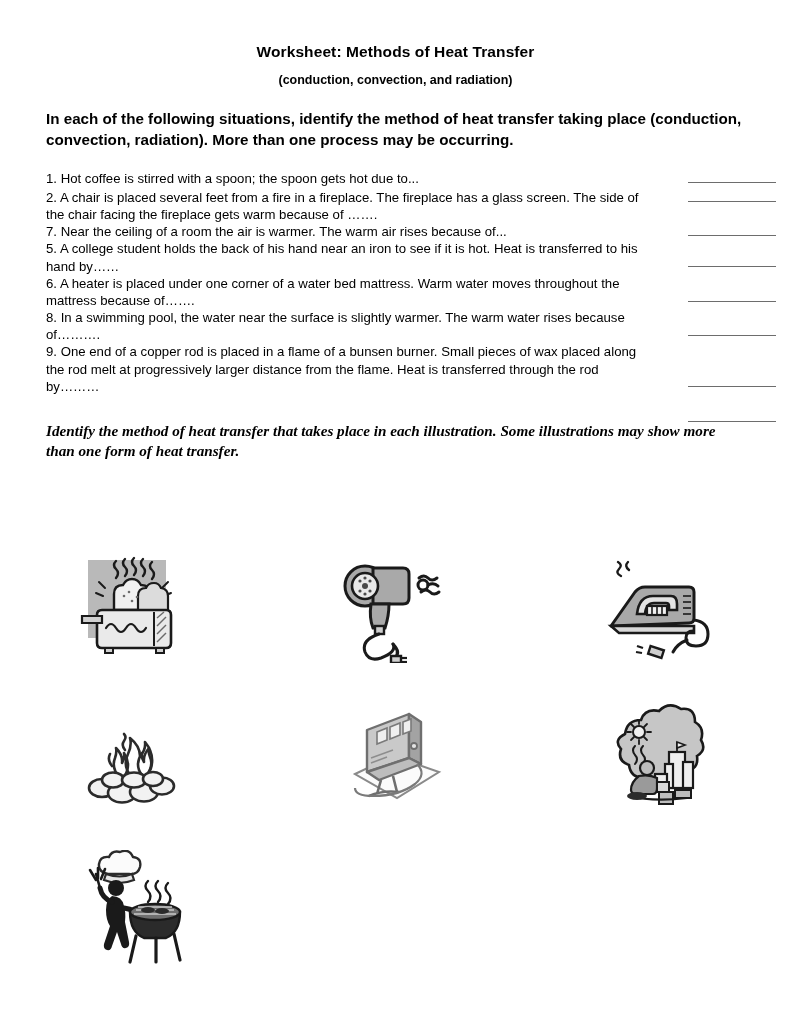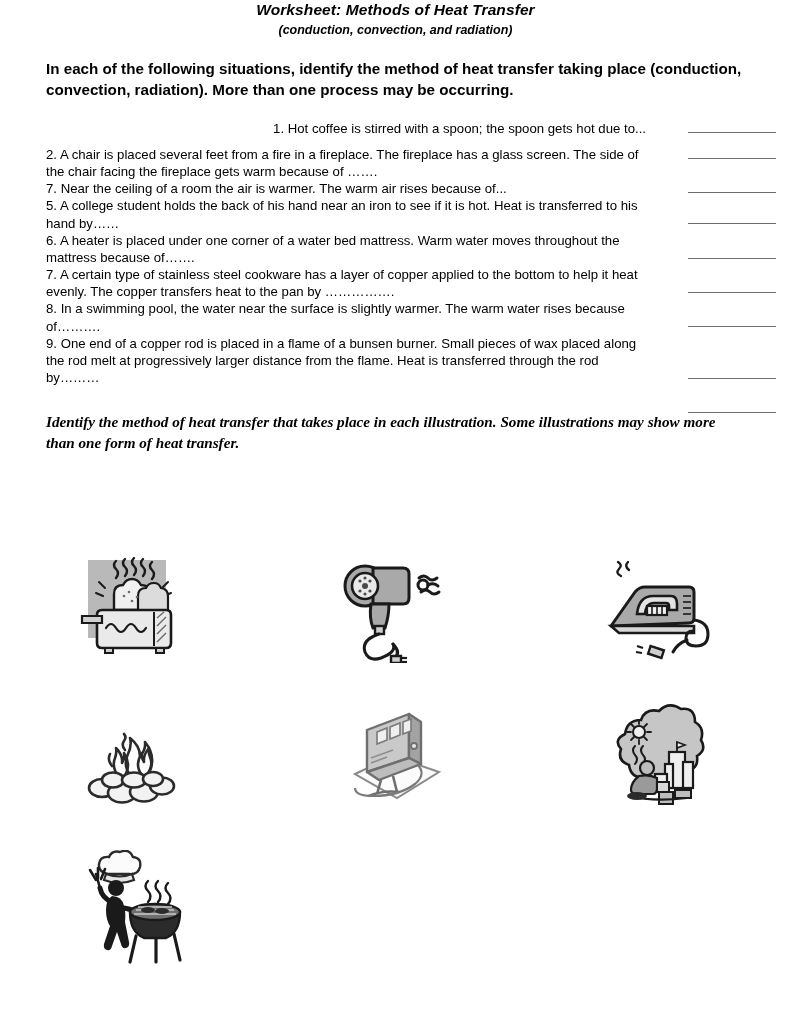--- a/index.html
+++ b/index.html
@@ -18,32 +18,32 @@
   }
   .page {
     position: absolute;
     inset: 0;
     padding: 0;
   }
 
   
   .title-block {
     text-align: center;
-    font-style: italic;
+    padding-top: 42px;
   }
   .doc-title {
     font-size: 15.5px;
     font-weight: bold;
     letter-spacing: 0.1px;
     line-height: 1.25;
   }
   .doc-subtitle {
     font-size: 12.5px;
     font-weight: bold;
-    margin-top: 4px;
+    margin-top: 12px;
   }
 
   
   .instructions {
     margin: 22px 48px 0 46px;
     font-size: 15.2px;
     font-weight: bold;
     line-height: 1.33;
   }
   .instructions-2 {
@@ -62,22 +62,21 @@
   }
   .q-row {
     position: relative;
     display: block;
     margin: 0 0 0 46px;
     padding-right: 145px;
     font-size: 13.2px;
     line-height: 1.30;
   }
   .q-row.gap {
-    margin-bottom: 9px;
-    text-align: right;
+    margin-bottom: 2px;
   }
   .q-text {
     display: block;
     white-space: pre-line;
   }
   .answer-line {
     position: absolute;
     right: 15px;
     width: 88px;
     border-bottom: 1.6px solid #6d6d6d;
@@ -152,24 +151,20 @@
     <div class="q-row">
       <span class="q-text">5.  A college student holds the back of his hand near an iron to see if it is hot.  Heat is transferred to his hand by……</span>
       <span class="answer-line" style="top:26px;"></span>
     </div>
 
     <div class="q-row">
       <span class="q-text">6.  A heater is placed under one corner of a water bed mattress. Warm water moves throughout the mattress because of…….</span>
       <span class="answer-line" style="top:26px;"></span>
     </div>
 
-    <div class="q-row">
-      <span class="q-text">7.  A certain type of stainless steel cookware has a layer of copper applied to the bottom to help it heat evenly.  The copper transfers heat to the pan by …………….</span>
-      <span class="answer-line" style="top:26px;"></span>
-    </div>
 
     <div class="q-row">
       <span class="q-text">8.  In a swimming pool, the water near the surface is slightly warmer.  The warm water rises because of……….</span>
       <span class="answer-line" style="top:26px;"></span>
     </div>
 
     <div class="q-row">
       <span class="q-text">9.  One end of a copper rod is placed in a flame of a bunsen burner.  Small pieces of wax placed along the rod melt at progressively larger distance from the flame.  Heat is transferred through the rod by………</span>
       <span class="answer-line" style="top:43px;"></span>
     </div>

